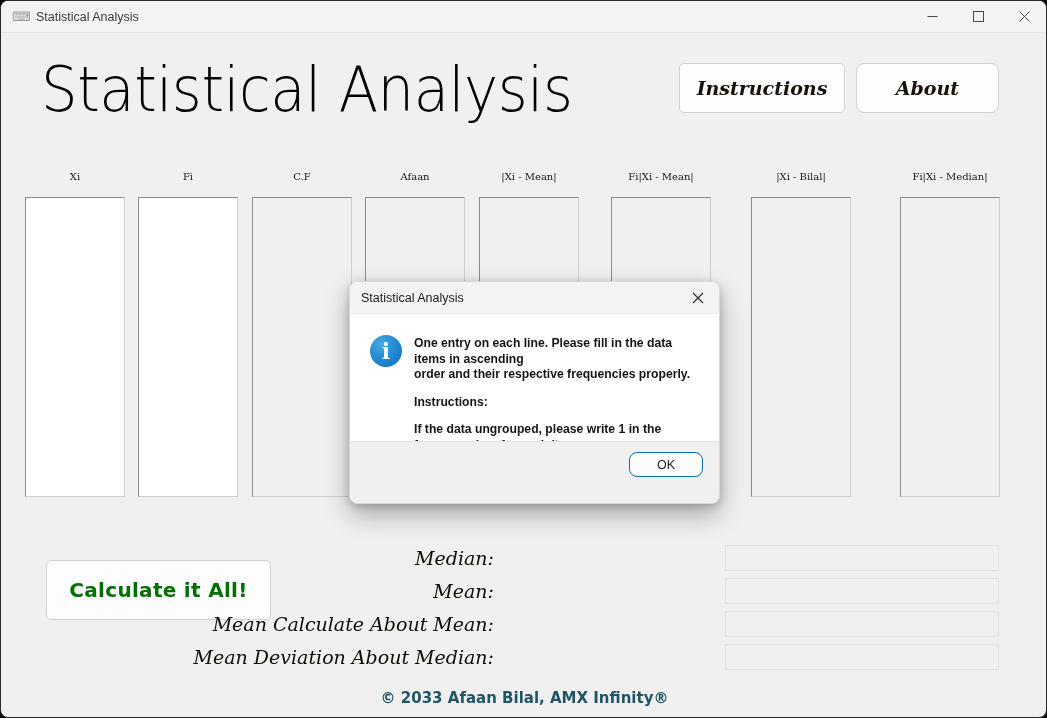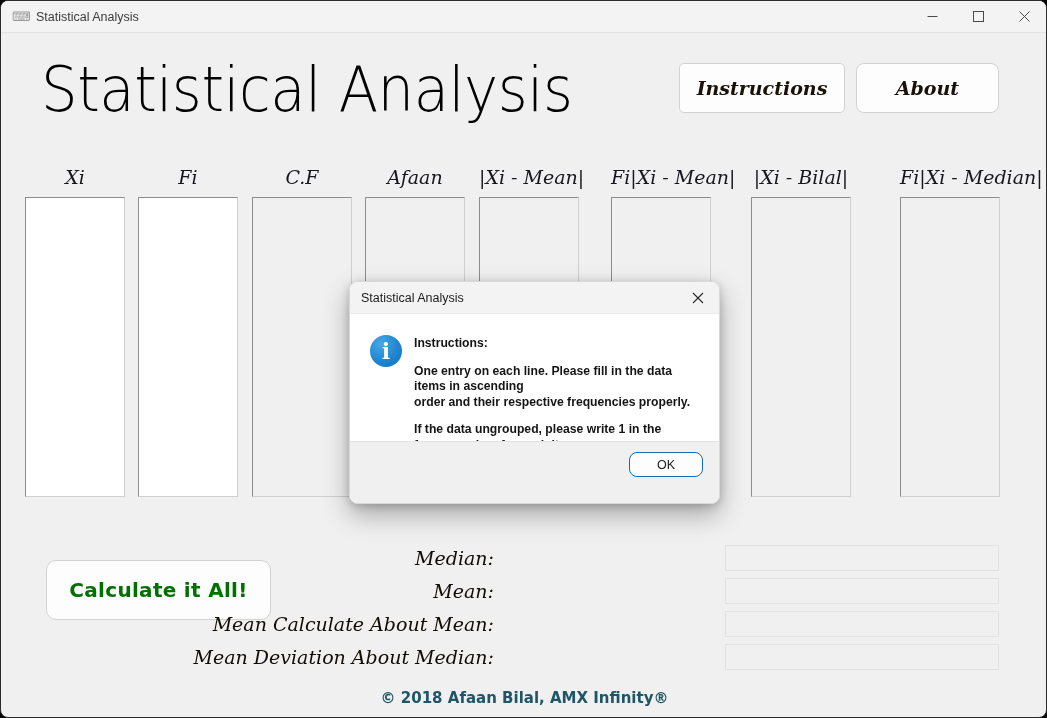--- a/index.html
+++ b/index.html
@@ -97,22 +97,21 @@
   }
   #btn-instructions { left: 678px; width: 166px; }
   #btn-about        { left: 855px; width: 143px; border-radius: 8px; }
 
   
   .col-head {
     position: absolute;
     top: 164px;
     height: 24px;
     font-family: "DejaVu Serif", serif;
-    font-style: italic;
-    font-size: 19px;
+    font-size: 10px;
     color: #16161c;
     text-align: center;
     line-height: 24px;
     white-space: nowrap;
   }
 
   
   .col-box {
     position: absolute;
     top: 196px;
@@ -124,21 +123,21 @@
   }
   .col-box.editable { background: #ffffff; }
 
   
   #btn-calculate {
     position: absolute;
     left: 45px; top: 559px;
     width: 225px; height: 60px;
     background: #fdfdfd;
     border: 1px solid #d2d2d2;
-    border-radius: 10px;
+    border-radius: 5px;
     color: #007000;
     font-family: "DejaVu Sans", sans-serif;
     font-weight: bold;
     font-size: 20px;
     display: flex;
     align-items: center;
     justify-content: center;
     letter-spacing: 0.3px;
     cursor: default;
   }
@@ -336,43 +335,43 @@
       <div class="result-label" style="top: 544px;">Median:</div>
       <div class="result-field" style="top: 544px;"></div>
       <div class="result-label" style="top: 577px;">Mean:</div>
       <div class="result-field" style="top: 577px;"></div>
       <div class="result-label" style="top: 610px;">Mean Calculate About Mean:</div>
       <div class="result-field" style="top: 610px;"></div>
       <div class="result-label" style="top: 643px;">Mean Deviation About Median:</div>
       <div class="result-field" style="top: 643px;"></div>
     </div>
 
-  <div id="footer" style="color: rgb(31, 85, 102);">© 2018 Afaan Bilal, AMX Infinity®</div>
+  <div id="footer" style="color: rgb(31, 85, 102);">© 2033 Afaan Bilal, AMX Infinity®</div>
 
   <div id="dialog-shadow"></div>
   <div id="dialog">
 
     <div id="dlg-titlebar">
       <div id="dlg-title">Statistical Analysis</div>
       <div id="dlg-close">
         <svg width="12" height="12" viewBox="0 0 12 12">
             <line x1="1" y1="1" x2="11" y2="11" stroke="currentColor" stroke-width="1.1"></line>
             <line x1="11" y1="1" x2="1" y2="11" stroke="currentColor" stroke-width="1.1"></line>
           </svg>
       </div>
     </div>
 
     <div id="dlg-body">
       <div id="dlg-icon">i</div>
       <div id="dlg-text">
-        <div class="para">Instructions:</div>
         <div class="para">
           <span>One entry on each line. Please fill in the data items in ascending</span><br>
           <span> order and their respective frequencies properly.</span>
         </div>
+        <div class="para">Instructions:</div>
         <div class="para">
           <span>If the data ungrouped, please write 1 in the</span><br>
           <span>frequency box for each item.</span>
         </div>
       </div>
     </div>
 
     <div id="dlg-footer">
       <div id="dlg-ok" style="border-color: rgb(11, 110, 187);">OK</div>
     </div>

